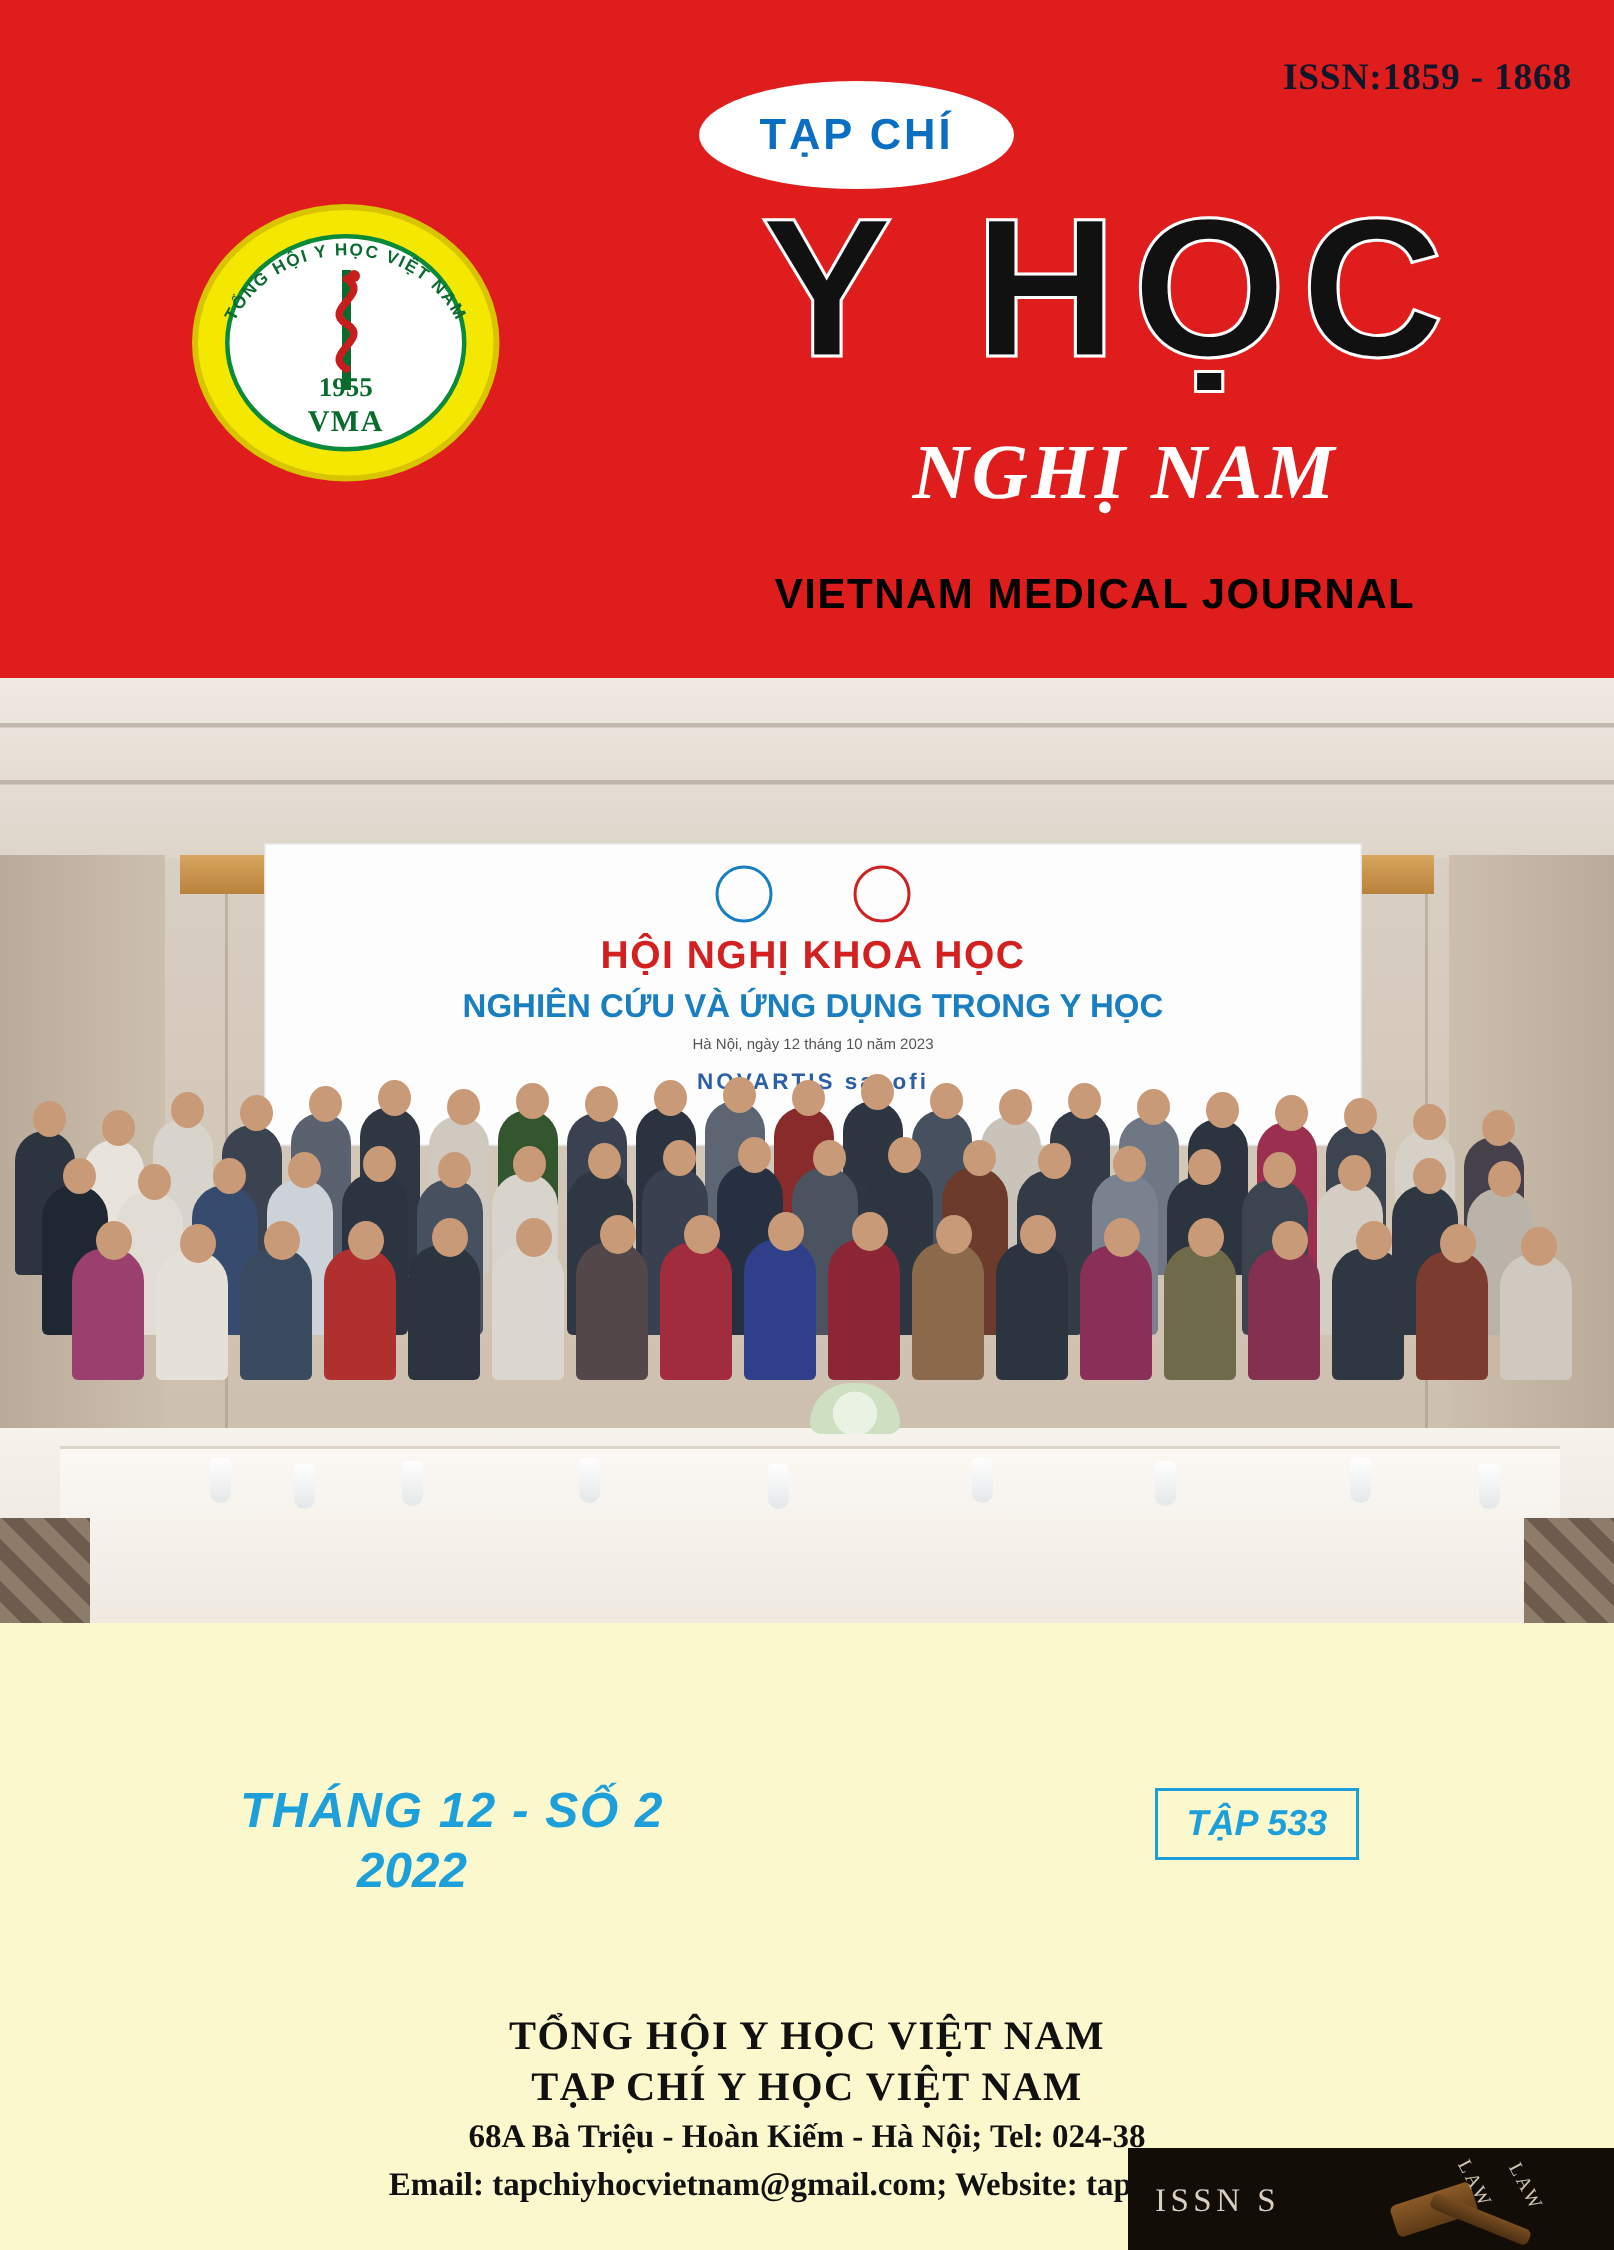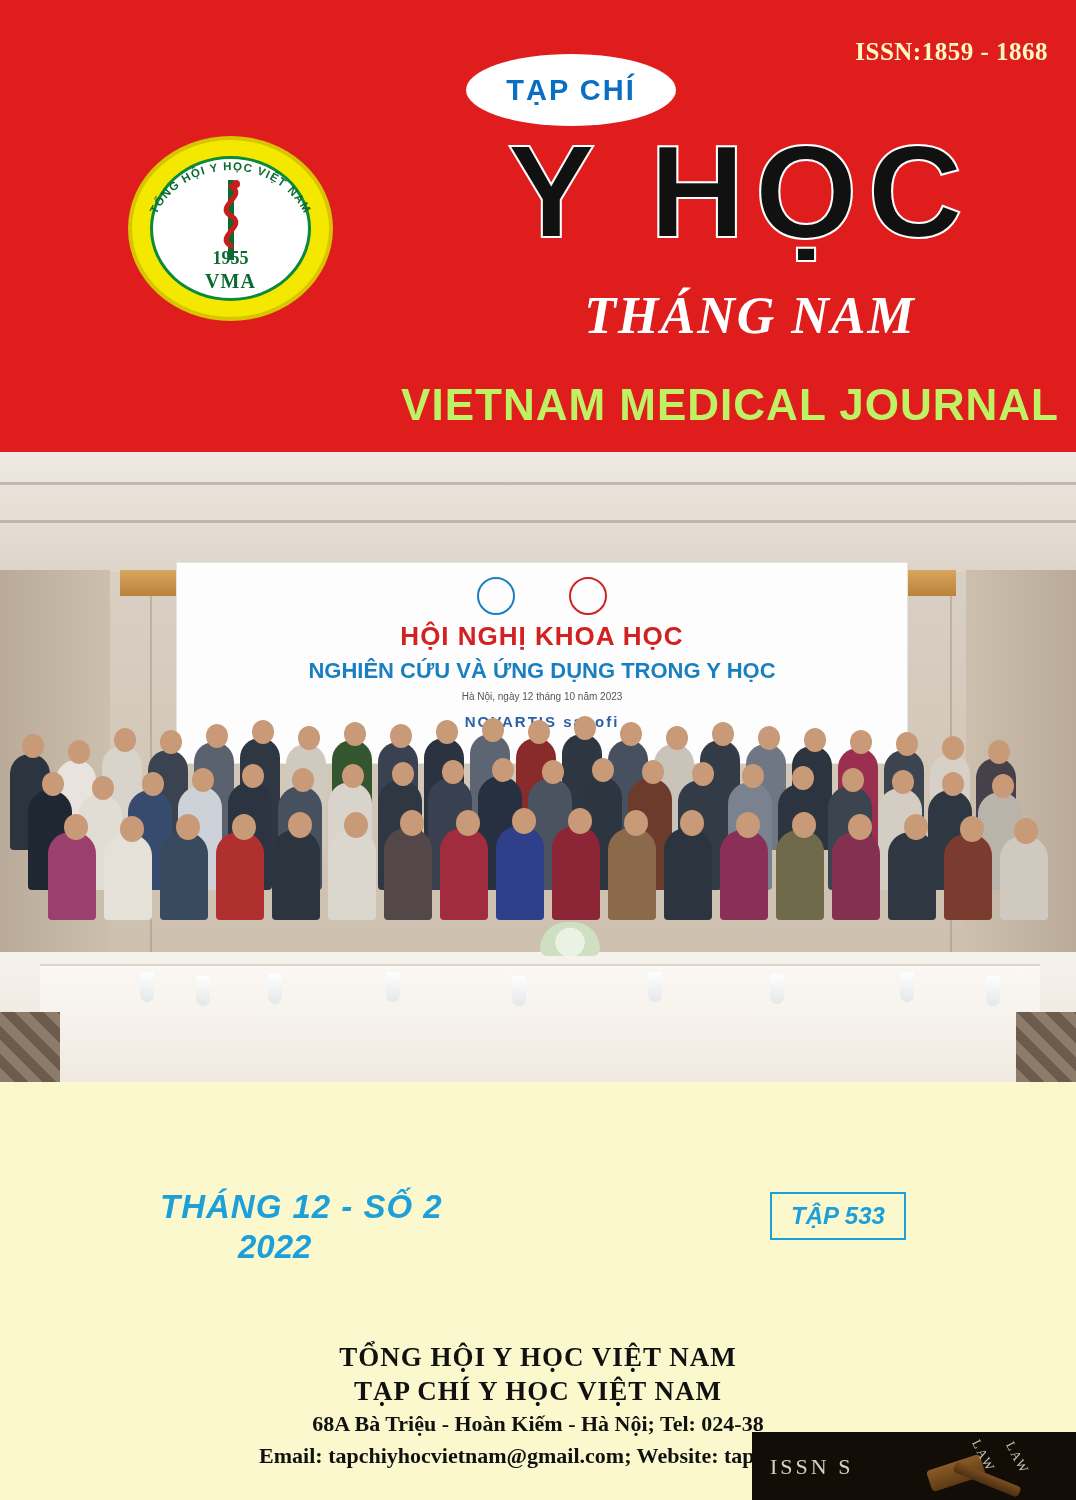--- a/index.html
+++ b/index.html
@@ -24,21 +24,21 @@
     left: 0; top: 0;
     width: 1076px;
     height: 452px;
     background: #e01d1d;
     overflow: hidden;
   }
   .issn {
     position: absolute;
     right: 28px;
     top: 38px;
-    color: #fef9c3;
+    color: #0f172a;
     font-family: "Liberation Serif", serif;
     font-weight: bold;
     font-size: 25px;
     letter-spacing: 0.5px;
     margin-left: 36px;
   }
 
   
   .logo-seal {
     position: absolute;
@@ -171,22 +171,22 @@
     letter-spacing: 2px;
   }
   .vmj {
     position: absolute;
     left: 400px;
     top: 380px;
     width: 660px;
     text-align: center;
     font-family: "Liberation Sans", sans-serif;
     font-weight: bold;
-    font-size: 44px;
-    color: #bef264;
+    font-size: 28px;
+    color: #000000;
     letter-spacing: 1px;
   }
 
   
   .photo {
     position: absolute;
     left: 0;
     top: 452px;
     width: 1076px;
     height: 630px;
@@ -477,21 +477,21 @@
         <circle cx="22" cy="10" r="4" fill="#c81d1d"></circle>
       </svg>
       <div class="seal-year">1955</div>
       <div class="seal-vma">VMA</div>
     </div>
 
 
     <div class="tapchi-oval"></div>
     <div class="tapchi-text">TẠP CHÍ</div>
     <div class="yhoc">Y HỌC</div>
-    <div class="vietnam-script">THÁNG NAM</div>
+    <div class="vietnam-script">NGHỊ NAM</div>
     <div class="vmj">VIETNAM MEDICAL JOURNAL</div>
   </div>
 
   <div class="photo">
     <div class="ceiling"></div>
     <div class="ceiling-line" style="top:30px"></div>
     <div class="ceiling-line" style="top:68px"></div>
     <div class="wall"></div>
     <div class="wall-panel" style="left:150px"></div>
     <div class="wall-panel" style="left:950px"></div>

